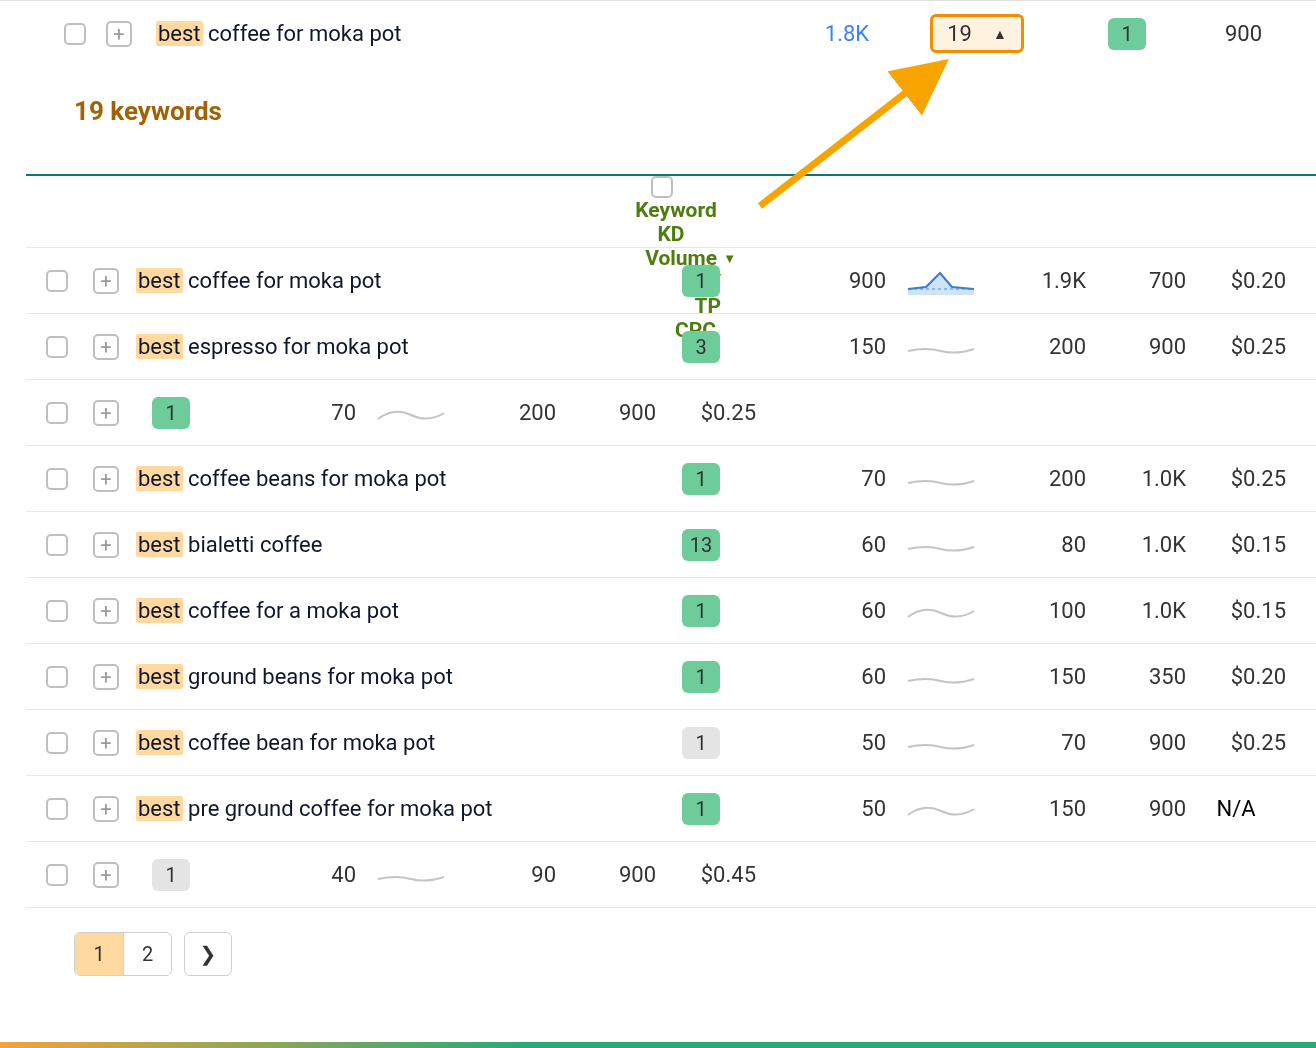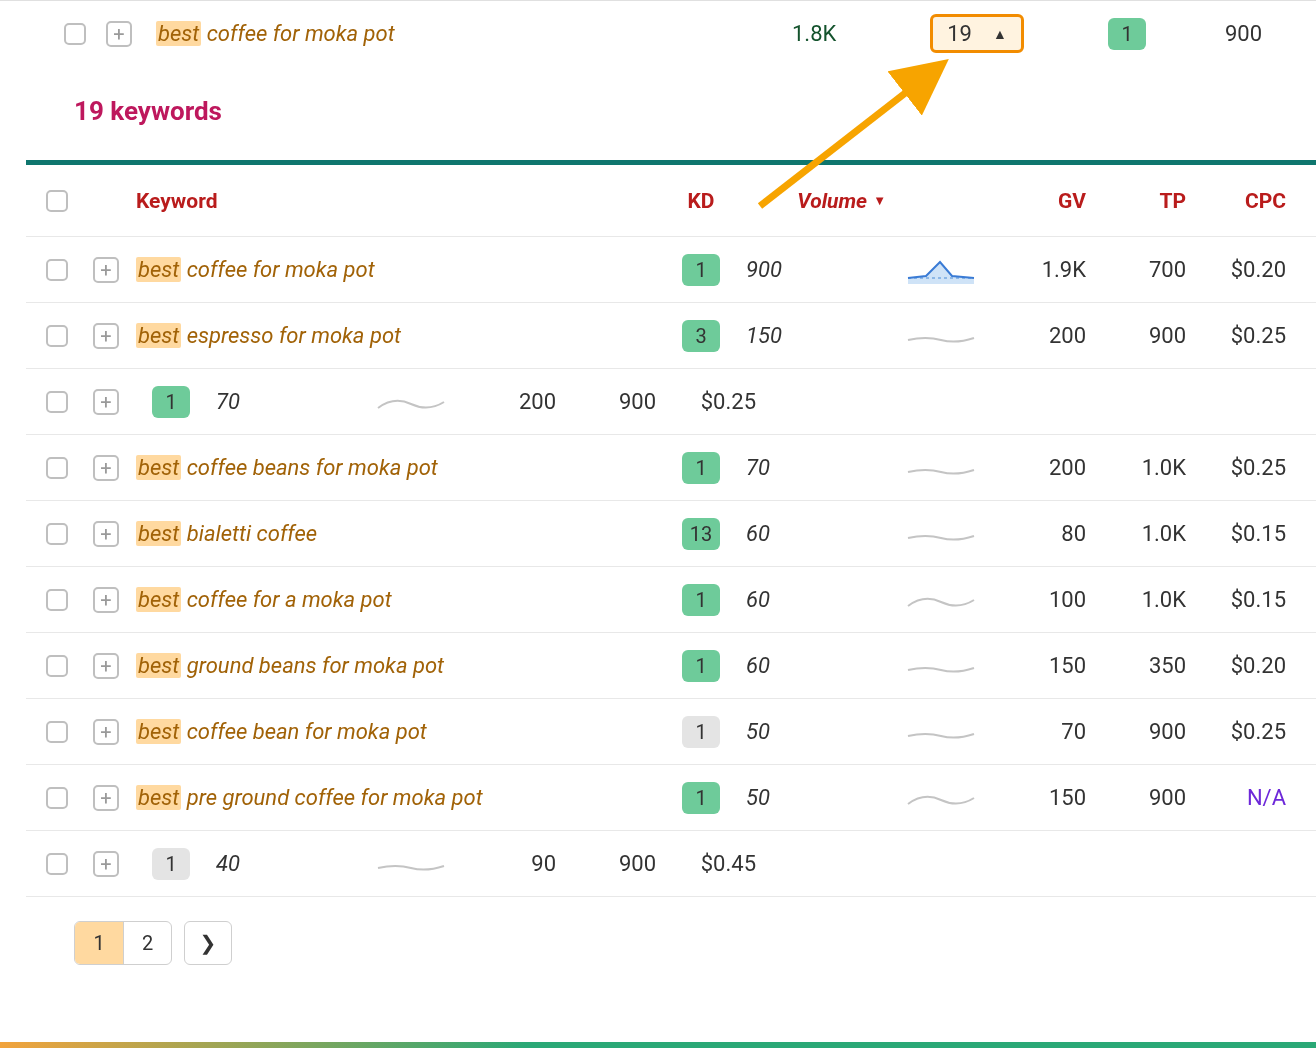--- a/index.html
+++ b/index.html
@@ -16,59 +16,59 @@
   .top-row {
     display: flex;
     align-items: center;
     height: 66px;
     padding: 0 14px;
     border-top: 1px solid #e0e0e0;
   }
   .top-row .checkbox { margin-left: 50px; }
   .top-row .plus { margin-left: 20px; }
   .top-row .kw { margin-left: 24px; flex: 1; font-size: 22px; }
-  .top-volume { width: 120px; text-align: left; font-size: 22px; color: #14532d; padding-right: 10px;}
+  .top-volume { width: 120px; text-align: center; font-size: 22px; color: #3b82f6; padding-right: 10px;}
   .top-count-wrap { width: 130px; display:flex; justify-content:center; }
   .top-count {
     display: inline-flex; align-items: center; gap: 21px;
     border: 3px solid #f28c00; border-radius: 6px;
     padding: 4px 14px;
     background: #fff3e0;
     font-size: 22px; color:#333;
   }
   .top-count .tri { font-size: 14px; color:#333; }
   .top-kd-wrap { width: 110px; display:flex; justify-content:center; margin-left: 30px;}
   .top-trailing { width: 120px; text-align: right; font-size: 22px; padding-right: 40px;}
 
   .title-bar {
-    padding: 30px 0 34px 48px;
+    padding: 30px 0 48px 48px;
     font-size: 26px;
     font-weight: 700;
-    color: #be185d;
-    border-bottom: 5px solid #0f766e;
+    color: #a16207;
+    border-bottom: 2px solid #0f766e;
   }
 
   .panel {
     margin-left: 26px;
   }
 
   .header-row, .data-row {
     display: flex;
     align-items: center;
     border-bottom: 1px solid #e8e8e8;
     padding: 0 20px;
   }
-  .header-row { height: 72px; font-weight: 700; font-size: 21px; color: #b91c1c; }
+  .header-row { height: 72px; font-weight: 700; font-size: 21px; color: #4d7c0f; flex-direction: column; }
   .data-row { height: 66px; font-size: 22px; }
 
   .col-cb { width: 40px; display:flex; align-items:center; }
   .col-plus { width: 40px; display:flex; align-items:center; justify-content:center; }
   .col-kw { flex: 1; padding-left: 10px; }
   .col-kd { width: 90px; text-align: center; }
-  .col-vol { width: 150px; text-align: left; padding-right: 10px; font-style: italic; }
+  .col-vol { width: 150px; text-align: right; padding-right: 10px; }
   .col-spark { width: 90px; display:flex; align-items:center; justify-content:center; }
   .col-gv { width: 100px; text-align: right; }
   .col-tp { width: 100px; text-align: right; }
   .col-cpc { width: 110px; text-align: right; padding-right: 10px; }
 
   .header-row .col-vol { display:flex; justify-content:flex-end; align-items:center; gap:6px;}
   .header-row .sort-tri { font-size: 13px; }
 
   .checkbox {
     width: 22px; height: 22px;
@@ -78,36 +78,36 @@
   }
   .plus {
     width: 26px; height: 26px;
     border: 2px solid #bfbfbf;
     border-radius: 5px;
     display:flex; align-items:center; justify-content:center;
     color: #9a9a9a; font-size: 20px; line-height: 1;
     cursor: pointer;
   }
 
-  .kw-link { color: #a16207; cursor: pointer; font-style: italic; }
+  .kw-link { color: #0f172a; cursor: pointer; }
   .hl { background: #ffd9a0; padding: 0 2px; border-radius: 2px; }
 
   .kd-badge {
     display: inline-block;
     min-width: 38px;
     padding: 4px 8px;
     border-radius: 6px;
     text-align: center;
     font-size: 20px;
     color: #333;
   }
   .kd-green { background: #6ecb9a; }
   .kd-gray  { background: #e4e4e4; }
 
-  .cpc-na { color: #6d28d9; }
+  .cpc-na { color: #000000; text-align: center; }
 
   .spark {
     width: 70px; height: 28px;
   }
 
   .pager {
     display: flex; gap: 12px;
     padding: 24px 0 0 48px;
   }
   .page-btn, .page-num {

